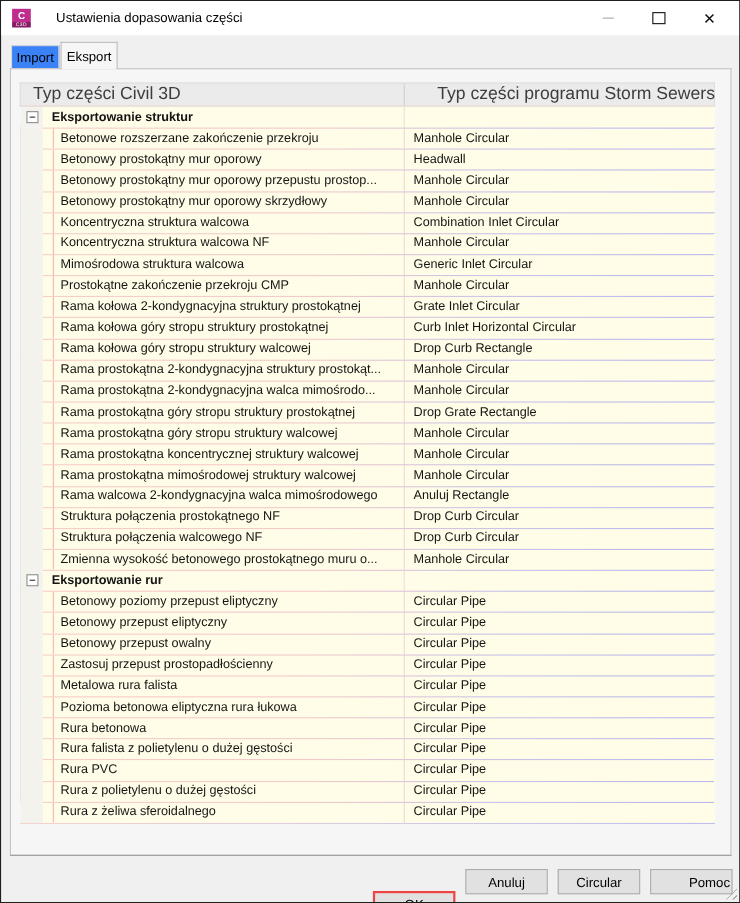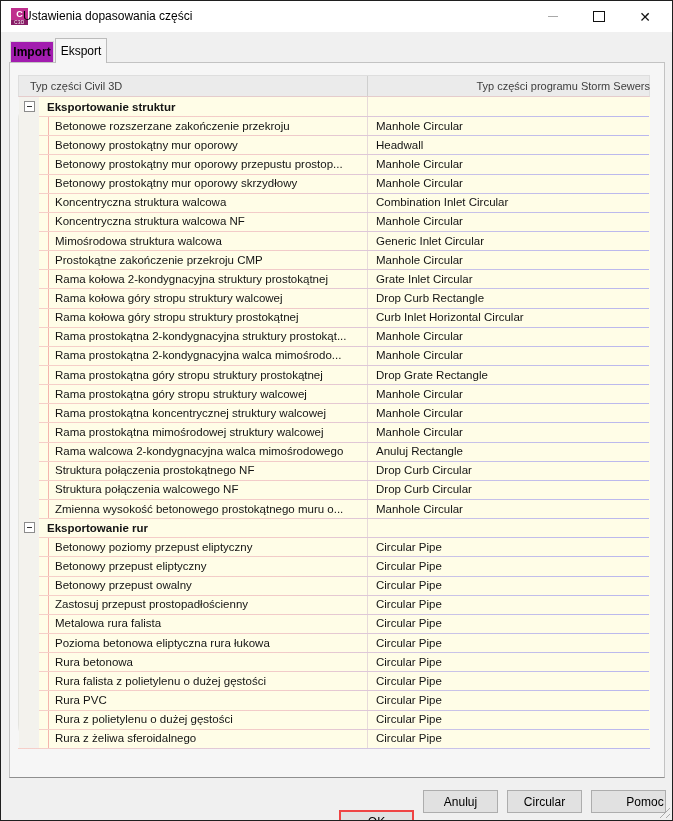--- a/index.html
+++ b/index.html
@@ -5,40 +5,40 @@
   html,body{margin:0;padding:0;background:#d8d8d8;font-family:"Liberation Sans",sans-serif;}
   .window{position:relative;width:673px;height:821px;box-sizing:border-box;background:#f0f0f0;
           border:1px solid #1f1f1f;overflow:hidden;}
   
   .titlebar{position:absolute;left:0;top:0;right:0;height:31px;background:#ffffff;}
   .app-icon{position:absolute;left:10px;top:7px;width:17px;height:17px;}
   .app-icon .ic-top{height:12px;background:#bf2e8e;color:#fff;font-weight:bold;font-size:9px;
                     line-height:12px;text-align:center;}
   .app-icon .ic-bot{height:5px;background:#871c66;color:#fff;font-size:4.5px;line-height:5px;
                     text-align:center;letter-spacing:.5px;}
-  .title-text{position:absolute;left:22px;top:0;height:31px;line-height:31px;font-size:12px;color:#000;}
+  .title-text{position:absolute;left:50px;top:0;height:31px;line-height:31px;font-size:12px;color:#000;}
   .winctl{position:absolute;top:0;height:31px;width:46px;display:flex;align-items:center;justify-content:center;}
   .ctl-min{right:96px;}.ctl-max{right:50px;}.ctl-close{right:4px;}
   .glyph-min{width:10px;height:1px;background:#a9a9a9;}
   .glyph-max{width:10px;height:9px;border:1.4px solid #111;}
   .glyph-close{font-size:14px;color:#111;line-height:14px;}
   
   .tab{position:absolute;box-sizing:border-box;font-size:12px;color:#000;text-align:center;}
-  .tab-import{left:9px;top:40px;width:44px;height:21px;line-height:20px;background:#a21caf;
-              border:1px solid #d9d9d9;border-bottom:none;z-index:1;font-weight:bold;}
+  .tab-import{left:9px;top:40px;width:44px;height:21px;line-height:20px;background:#3b82f6;
+              border:1px solid #d9d9d9;border-bottom:none;z-index:1;}
   .tab-eksport{left:54px;top:37px;width:52px;height:25px;line-height:24px;background:#f6f6f6;
                border:1px solid #bcbcbc;border-bottom:none;z-index:3;}
   
   .page{position:absolute;left:8px;top:61px;width:656px;height:716px;box-sizing:border-box;
         background:#f6f6f6;border:1px solid #c3c3c3;border-bottom-color:#8f8f8f;z-index:2;}
   
   .tablewrap{position:absolute;left:8px;top:12px;width:632px;}
   .grid-header{display:grid;grid-template-columns:349px 282px;height:22px;box-sizing:border-box;
                background:#ebebeb;border:1px solid #dedede;border-bottom:1px solid #e5cccc;
-               font-size:11px;color:#3d3d3d;}
+               font-size:16px;color:#3d3d3d;}
   .grid-header .hc{line-height:20px;white-space:nowrap;overflow:hidden;}
   .grid-header .hc1{padding-left:11px;border-right:1px solid #cfcfcf;}
   .grid-header .hc2{padding-left:8px;text-align:right;}
   .grid-body{box-sizing:border-box;border-left:1px solid #e4e4e0;border-right:1px solid #0c4a6e;border-radius:23px;}
   .row{position:relative;display:grid;grid-template-columns:20px 329px 282px;height:19.15px;
        font-size:11.5px;color:#141414;}
   .row::before{content:"";position:absolute;left:20px;right:0;top:0;height:1px;z-index:2;
        background:linear-gradient(90deg,#f6cfc8 0,#f2cbc9 40%,#c9c3e8 68%,#b9b7ee 100%);}
   .row.first::before{display:none;}
   .gutter{background:#f3f2ed;display:flex;align-items:center;justify-content:center;}
@@ -141,27 +141,27 @@
     <div class="c1">Prostokątne zakończenie przekroju CMP</div>
     <div class="c2">Manhole Circular</div>
   </div>
           <div class="row child">
     <div class="gutter"></div>
     <div class="c1">Rama kołowa 2-kondygnacyjna struktury prostokątnej</div>
     <div class="c2">Grate Inlet Circular</div>
   </div>
           <div class="row child">
     <div class="gutter"></div>
+    <div class="c1">Rama kołowa góry stropu struktury prostokątnej</div>
+    <div class="c2">Curb Inlet Horizontal Circular</div>
+  </div>
+          <div class="row child">
+    <div class="gutter"></div>
     <div class="c1">Rama kołowa góry stropu struktury walcowej</div>
     <div class="c2">Drop Curb Rectangle</div>
-  </div>
-          <div class="row child">
-    <div class="gutter"></div>
-    <div class="c1">Rama kołowa góry stropu struktury prostokątnej</div>
-    <div class="c2">Curb Inlet Horizontal Circular</div>
   </div>
           <div class="row child">
     <div class="gutter"></div>
     <div class="c1">Rama prostokątna 2-kondygnacyjna struktury prostokąt...</div>
     <div class="c2">Manhole Circular</div>
   </div>
           <div class="row child">
     <div class="gutter"></div>
     <div class="c1">Rama prostokątna 2-kondygnacyjna walca mimośrodo...</div>
     <div class="c2">Manhole Circular</div>

